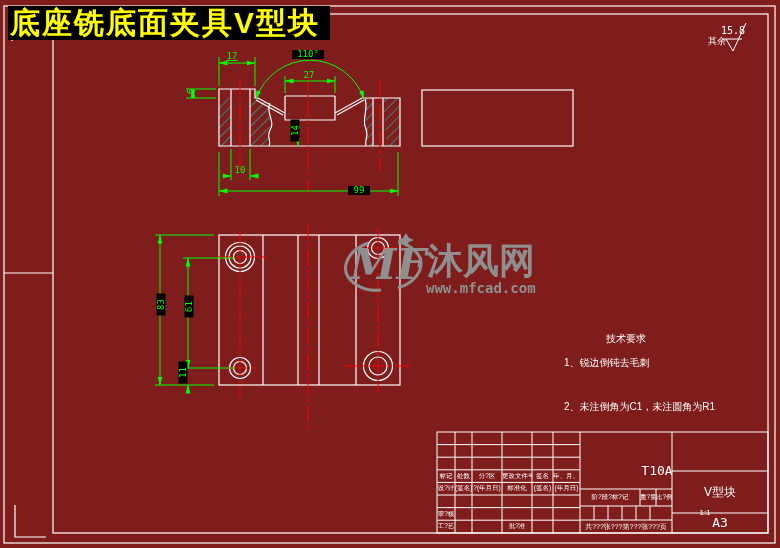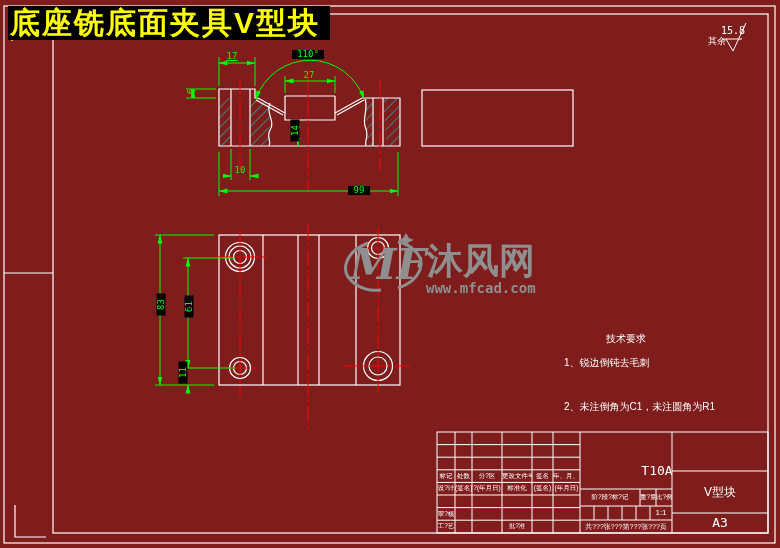--- a/index.html
+++ b/index.html
@@ -206,21 +206,21 @@
 <span class="t tech" style="left:564px;top:358px;">1、锐边倒钝去毛刺</span>
 <span class="t tech" style="left:564px;top:373px;margin-top:29px;">2、未注倒角为C1，未注圆角为R1</span>
 
 <span class="t gray" style="left:350px;top:244px;font-size:42px;font-weight:bold;font-style:italic;font-family:'DejaVu Serif',serif;">MF</span>
 <span class="t gray" style="left:427px;top:243px;font-size:36px;font-weight:bold;">沐风网</span>
 <span class="t gray" style="left:426px;top:281px;font-size:14px;font-weight:bold;font-family:'DejaVu Sans Mono',monospace;">www.mfcad.com</span>
 
 <span class="t tbc" style="left:580px;top:464px;width:76px;font-size:13px;font-family:'DejaVu Sans Mono',monospace;margin-left:39px;">T10A</span>
 <span class="t tbc" style="left:672px;top:486px;width:96px;font-size:12px;">V型块</span>
 <span class="t tbc" style="left:672px;top:516px;width:96px;font-size:13px;font-family:'DejaVu Sans Mono',monospace;">A3</span>
-<span class="t tbc" style="left:650px;top:509px;width:22px;font-size:8px;">1:1</span>
+<span class="t tbc" style="left:650px;top:509px;width:22px;font-size:8px;padding-left:44px;">1:1</span>
 
 <span class="t tbc" style="left:437px;top:473px;width:18px;">标记</span>
 <span class="t tbc" style="left:455px;top:473px;width:17px;">处数</span>
 <span class="t tbc" style="left:472px;top:473px;width:30px;">分?区</span>
 <span class="t tbc" style="left:502px;top:473px;width:30px;">更改文件号</span>
 <span class="t tbc" style="left:532px;top:473px;width:21px;">签名</span>
 <span class="t tbc" style="left:553px;top:473px;width:27px;">年、月、日</span>
 
 <span class="t tbc" style="left:437px;top:485px;width:18px;">设?计</span>
 <span class="t tbc" style="left:455px;top:485px;width:17px;">(签名)</span>

